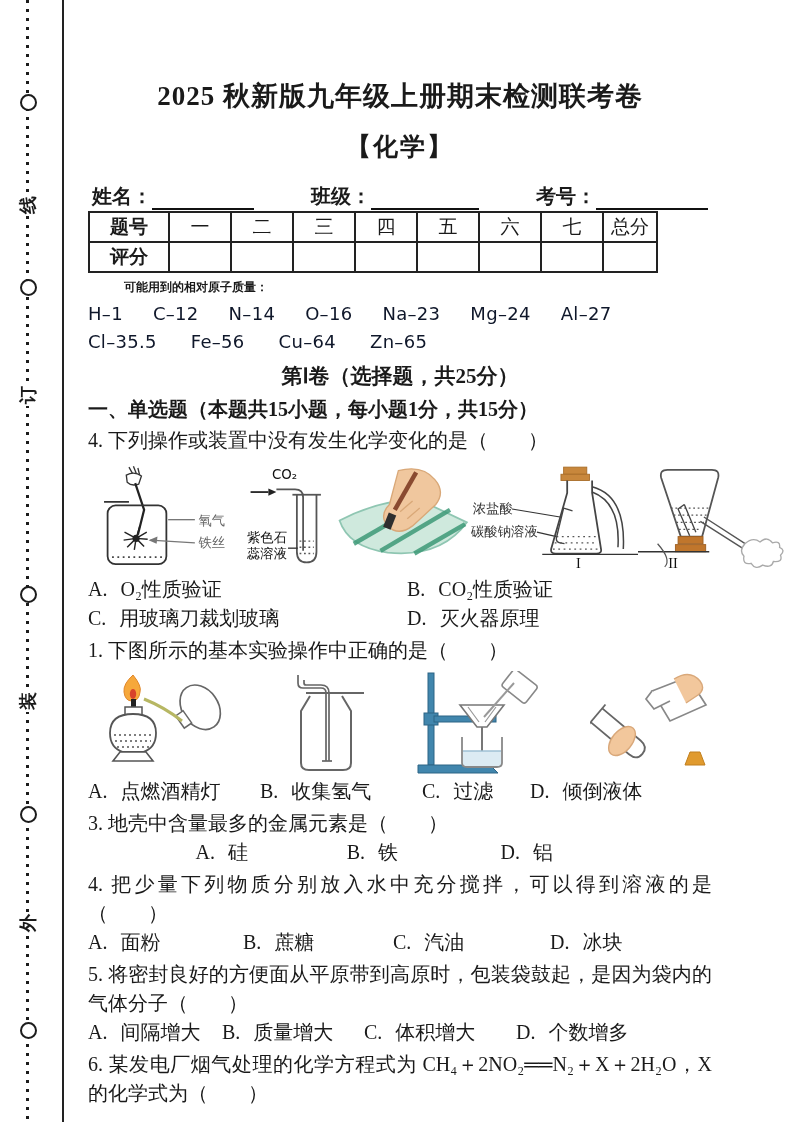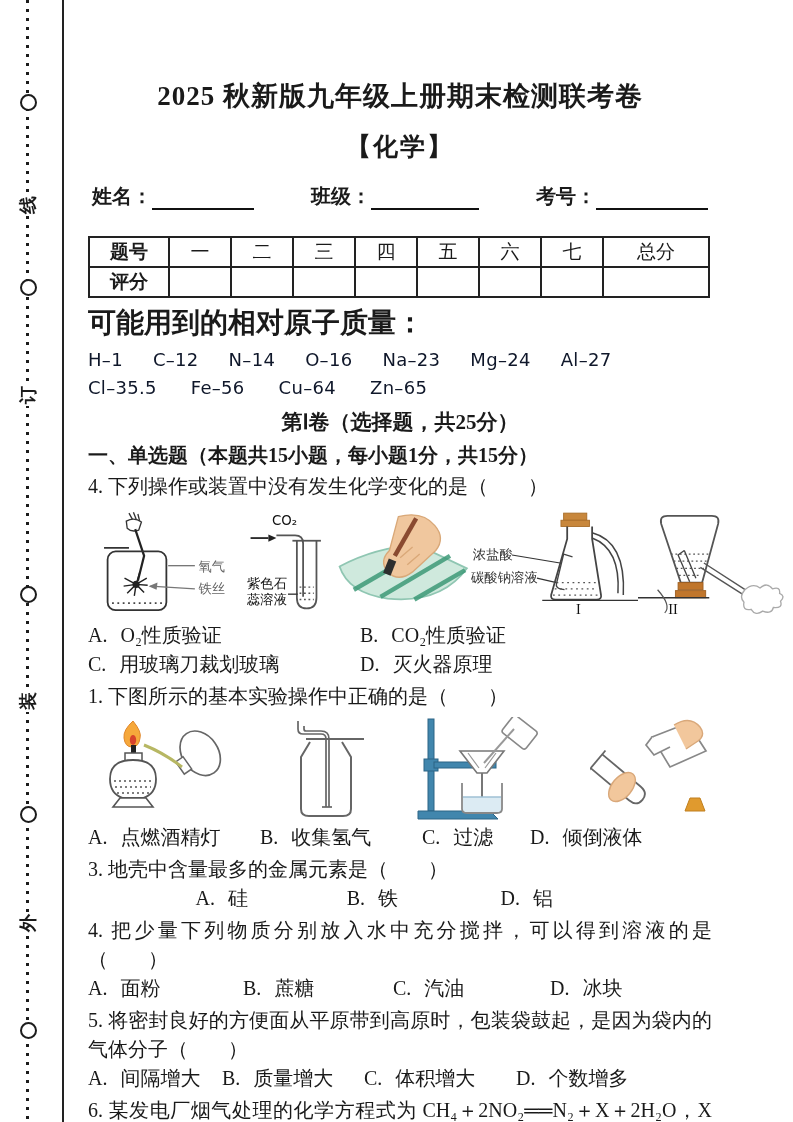--- a/index.html
+++ b/index.html
@@ -18,37 +18,37 @@
   
   .content{position:absolute;left:88px;top:0;width:624px;}
   .title{margin:78px 0 0;text-align:center;font-size:27px;font-weight:bold;letter-spacing:1px;}
   .subject{margin:16px 0 0;text-align:center;font-size:25px;font-weight:bold;letter-spacing:2px;}
   .fields{display:flex;justify-content:space-between;align-items:flex-end;margin-top:20px;padding:0 4px;}
   .fields .pair{display:flex;align-items:flex-end;}
   .flabel{font-size:20px;font-weight:bold;}
   .blank{display:inline-block;height:22px;border-bottom:2px solid #111;}
   .blank.b1{width:102px;} .blank.b2{width:108px;} .blank.b3{width:112px;}
   
-  table.score{border-collapse:collapse;width:622px;margin-top:26px;table-layout:fixed;}
+  table.score{border-collapse:collapse;width:570px;margin-top:1px;table-layout:fixed;}
   table.score td{border:2px solid #222;height:28px;text-align:center;font-size:19px;padding:0;}
   td.hd{font-weight:bold;}
   
-  .am-head{font-size:28px;font-weight:bold;margin-top:6px;}
+  .am-head{font-size:12px;font-weight:bold;margin-top:6px;margin-left:36px;}
   .am-row{display:flex;gap:30px;font-family:"DejaVu Sans",sans-serif;font-size:18px;
           color:#0f172a;margin-top:7px;letter-spacing:.3px;}
   .am-row2{gap:34px;}
   
   .vol-head{text-align:center;font-size:21px;font-weight:bold;margin-top:10px;}
   .part-head{font-size:20px;font-weight:bold;margin-top:6px;}
   
   .qtext{font-size:20px;line-height:29px;margin-top:3px;text-align:justify;}
   .figrow{display:flex;align-items:flex-end;margin-top:2px;}
   .opts{display:grid;font-size:20px;line-height:29px;}
   .opt .olab{margin-right:13px;}
-  .opts-q1{grid-template-columns:272px auto;}
+  .opts-q1{grid-template-columns:272px auto;gap:47px;}
   .opts-q2{grid-template-columns:172px 162px 108px auto;margin-top:2px;}
   .opts-q3{grid-template-columns:160px 150px 155px auto;text-align:right;}
   .opts-q4{grid-template-columns:155px 150px 157px auto;}
   .opts-q5{grid-template-columns:134px 142px 152px auto;}
   svg text{font-family:"Liberation Serif",serif;}
   svg .lat{font-family:"DejaVu Sans",sans-serif;}
 </style>
 </head>
 <body>
 

